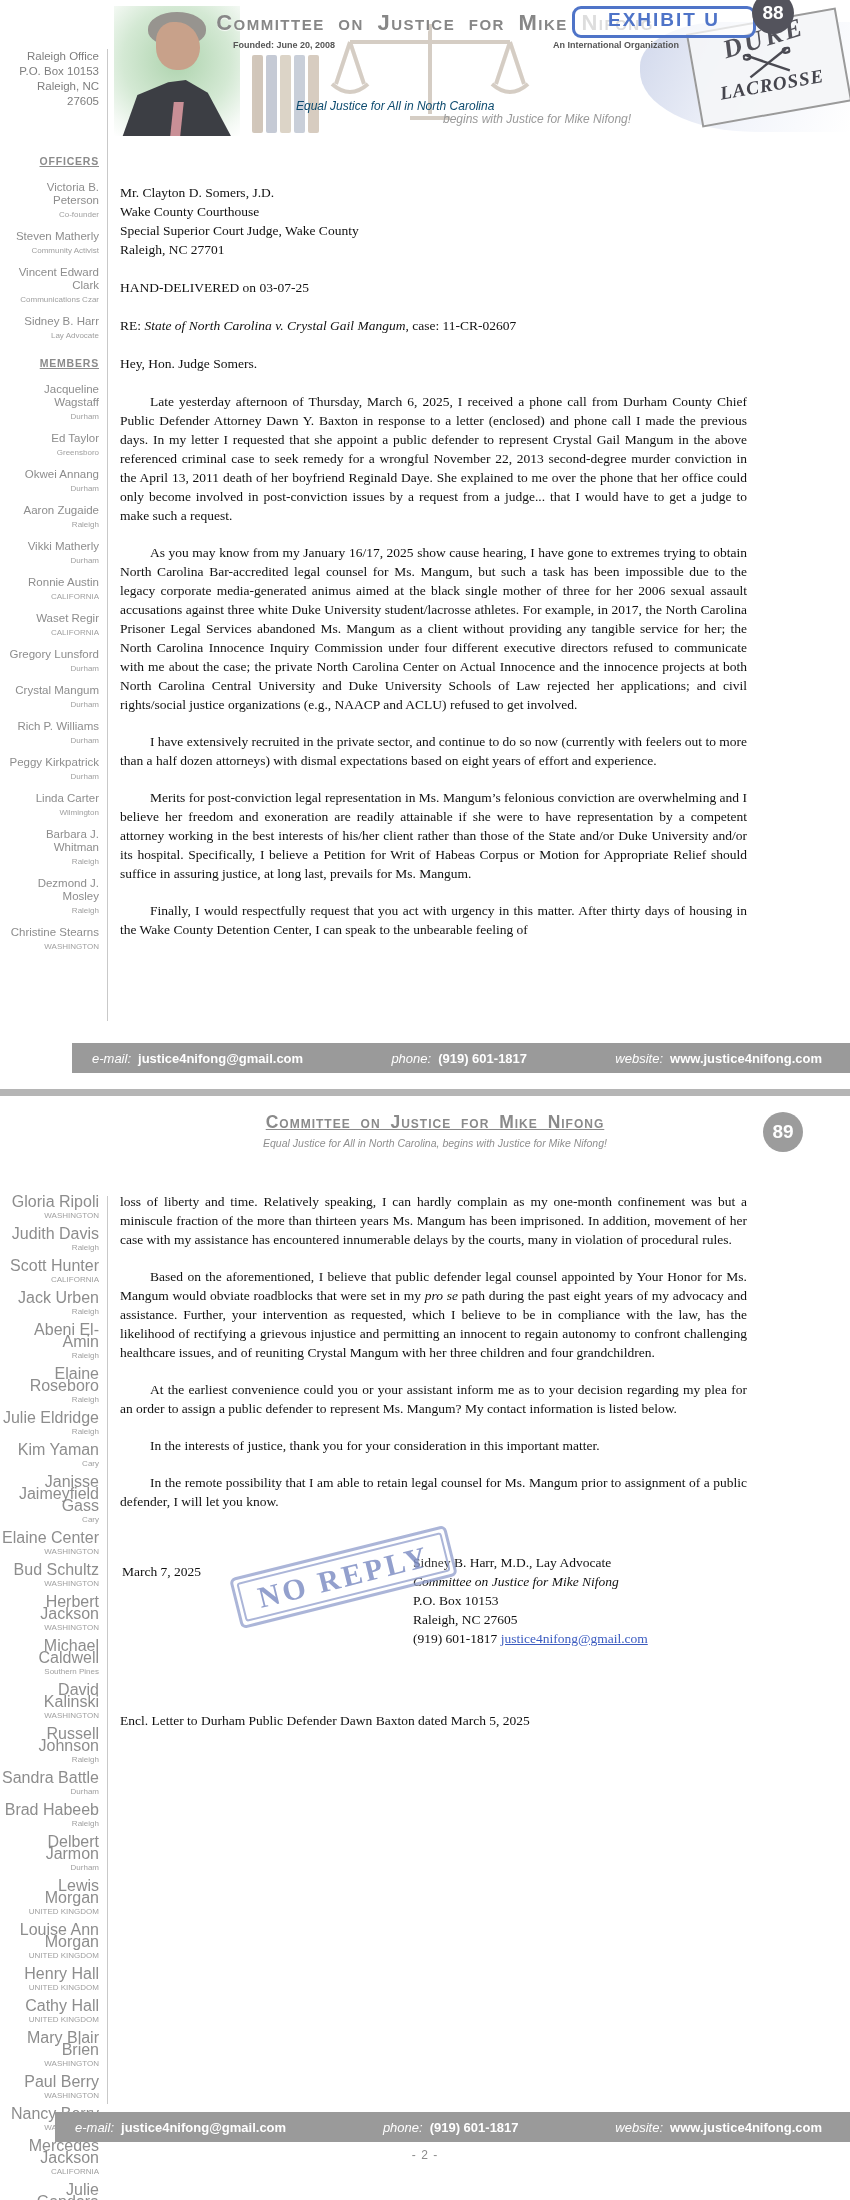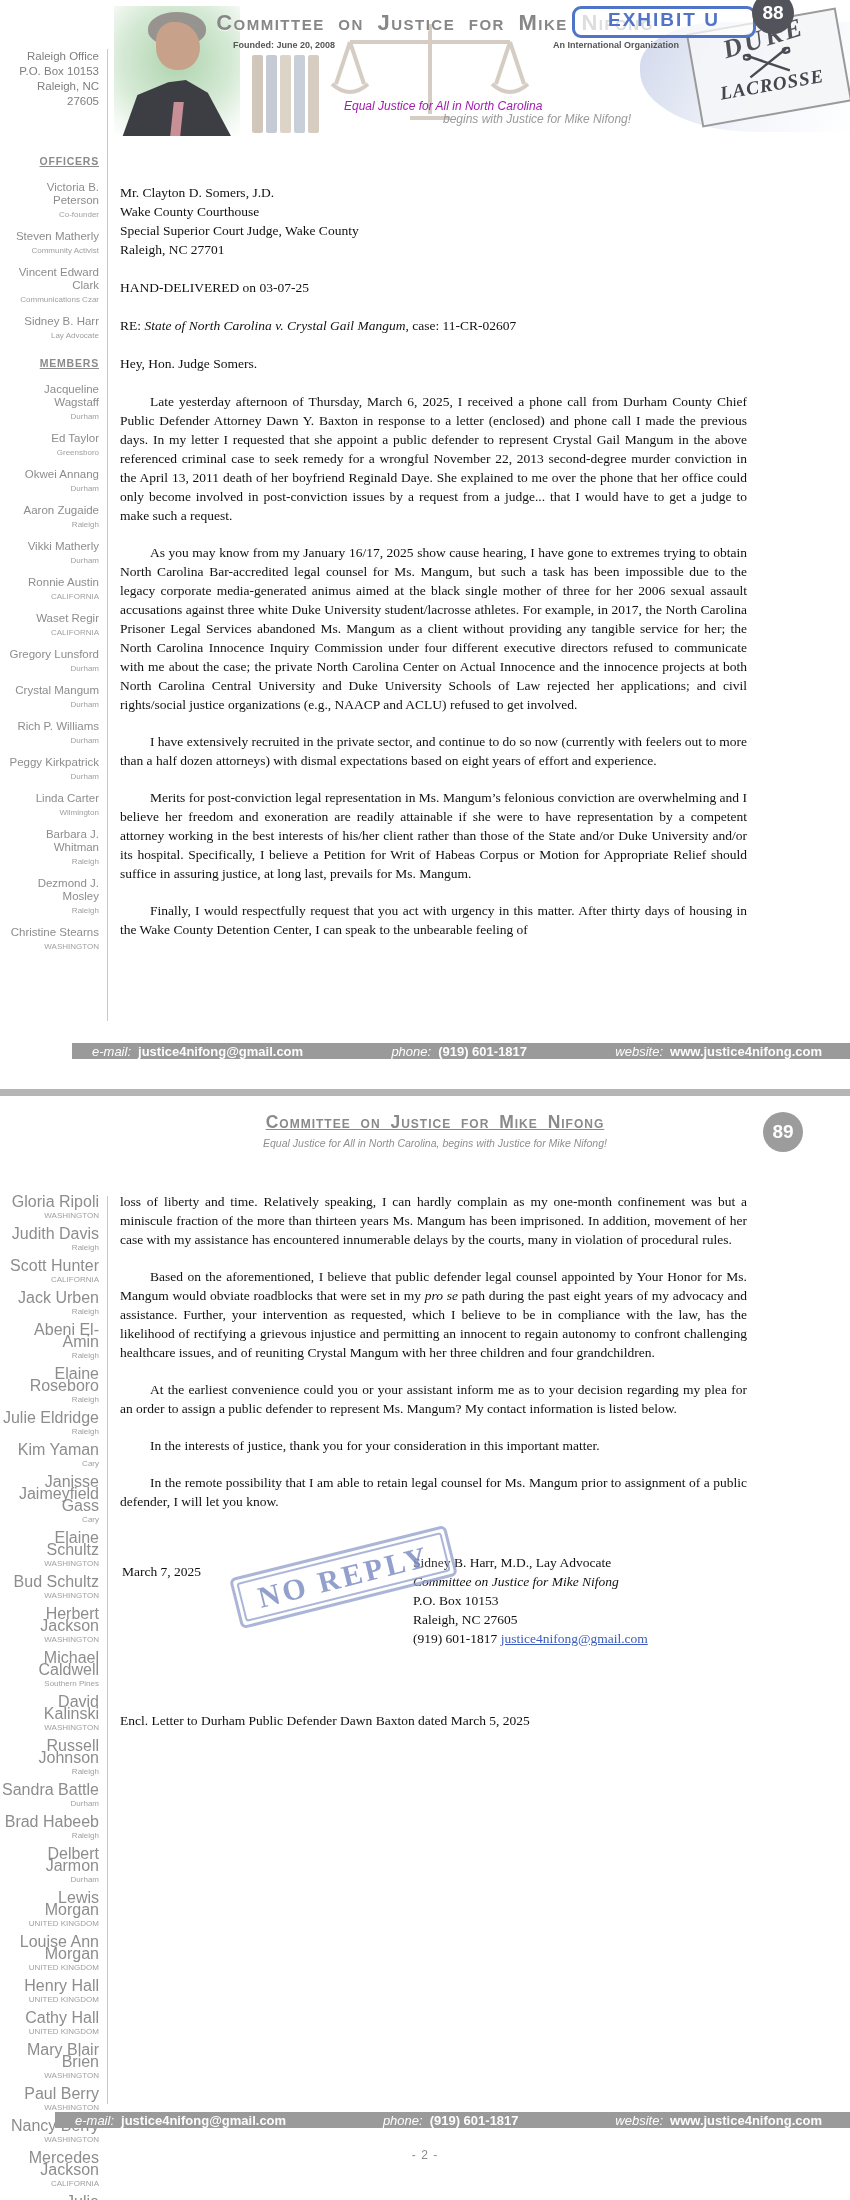--- a/index.html
+++ b/index.html
@@ -14,21 +14,21 @@
   .ph-face { position:absolute; left:42px; top:16px; width:44px; height:48px; background:#c8a18a; border-radius:42% 58% 50% 50%; }
   .ph-body { position:absolute; left:8px; bottom:-2px; width:110px; height:58px; background:#3c3e44;
              clip-path:polygon(0 100%,14% 26%,42% 4%,58% 0,78% 22%,100% 100%); }
   .ph-tie { position:absolute; left:58px; bottom:0; width:10px; height:34px; background:#c98f96; transform:skewX(-6deg); }
   .title1 { position:absolute; left:110px; top:10px; width:650px; margin:0; text-align:center;
             font-family:"Liberation Sans",sans-serif; font-weight:bold; font-variant:small-caps;
             letter-spacing:1.5px; word-spacing:6px; font-size:22px; color:#878787;
             text-shadow:0 1px 1px rgba(255,255,255,.8); }
   .founded { position:absolute; left:233px; top:40px; font:bold 9px "Liberation Sans",sans-serif; color:#555; }
   .org { position:absolute; left:553px; top:40px; font:bold 9px "Liberation Sans",sans-serif; color:#555; }
-  .tag1 { position:absolute; left:296px; top:99px; font:italic 12px "Liberation Sans",sans-serif; color:#a21caf;margin-left:48px; }
+  .tag1 { position:absolute; left:296px; top:99px; font:italic 12px "Liberation Sans",sans-serif; color:#0c4a6e; }
   .tag2 { position:absolute; left:443px; top:112px; font:italic 12px "Liberation Sans",sans-serif; color:#999; }
   .exhibit { position:absolute; left:572px; top:6px; width:178px; height:26px; line-height:26px; text-align:center;
              border:3px solid #4f74c8; border-radius:9px; background:rgba(255,255,255,.72); color:#4f74c8;
              font:bold 19px "Liberation Sans",sans-serif; letter-spacing:2px; z-index:5; }
   .badge { border-radius:50%; color:#fff; font:bold 19px "Liberation Sans",sans-serif;
            display:flex; align-items:center; justify-content:center; }
   .b88 { position:absolute; left:752px; top:-8px; width:42px; height:42px; background:#53535c; z-index:6; }
   .b89 { position:absolute; left:763px; top:1112px; width:40px; height:40px; background:#9c9c9c; }
   .books { position:absolute; left:252px; top:55px; display:flex; gap:3px; opacity:.45; }
   .books i { display:block; width:11px; height:78px; border-radius:2px; }
@@ -77,21 +77,21 @@
   .date { position:absolute; left:2px; top:9px; }
   .sigcol { margin-left:293px; line-height:19px; }
   .mail { color:#3b5bc0; text-decoration:underline; cursor:pointer; }
   .stamp { position:absolute; left:112px; top:-2px; transform:rotate(-14deg);
            border:3px solid rgba(135,150,200,.7); border-radius:6px; padding:3px; background:rgba(255,255,255,.15); }
   .stamp-in { border:2px solid rgba(135,150,200,.7); border-radius:3px; padding:1px 16px;
               font:bold 30px "Liberation Serif",serif; letter-spacing:3px; color:rgba(128,143,196,.85); white-space:nowrap; }
   .encl { margin-top:40px; text-align:left; }
 
   
-  .bar { position:absolute; height:16px; background:#9a9a9a; display:flex; align-items:center;
+  .bar { position:absolute; height:30px; background:#9a9a9a; display:flex; align-items:center;
          justify-content:space-between; padding:0 28px 0 20px; box-sizing:border-box;
          font-family:"Liberation Sans",sans-serif; font-size:13px; color:#fff; }
   .bar1 { left:72px; width:778px; top:1043px; }
   .bar2 { left:55px; width:795px; top:2112px; }
   .f-label { font-style:italic; font-weight:normal; margin-right:7px; }
   .f-val { font-weight:bold; font-style:normal; }
   .divider { position:absolute; left:0; top:1089px; width:850px; height:7px; background:#b5b5b5; }
   .hdr2 { position:absolute; left:110px; top:1112px; width:650px; text-align:center; }
   .title2 { margin:0; font-family:"Liberation Sans",sans-serif; font-weight:bold; font-variant:small-caps;
             letter-spacing:1px; word-spacing:4px; font-size:17.5px; color:#8a8a8a; text-decoration:underline; }
@@ -340,21 +340,21 @@
         <div class="sb-name">Kim Yaman</div>
         <div class="sb-loc">Cary</div>
       </div>
 
       <div class="sb-entry">
         <div class="sb-name">Janisse Jaimeyfield Gass</div>
         <div class="sb-loc">Cary</div>
       </div>
 
       <div class="sb-entry">
-        <div class="sb-name">Elaine Schultz</div>
+        <div class="sb-name">Elaine Center</div>
         <div class="sb-loc">WASHINGTON</div>
       </div>
 
       <div class="sb-entry">
         <div class="sb-name">Bud Schultz</div>
         <div class="sb-loc">WASHINGTON</div>
       </div>
 
       <div class="sb-entry">
         <div class="sb-name">Herbert Jackson</div>

